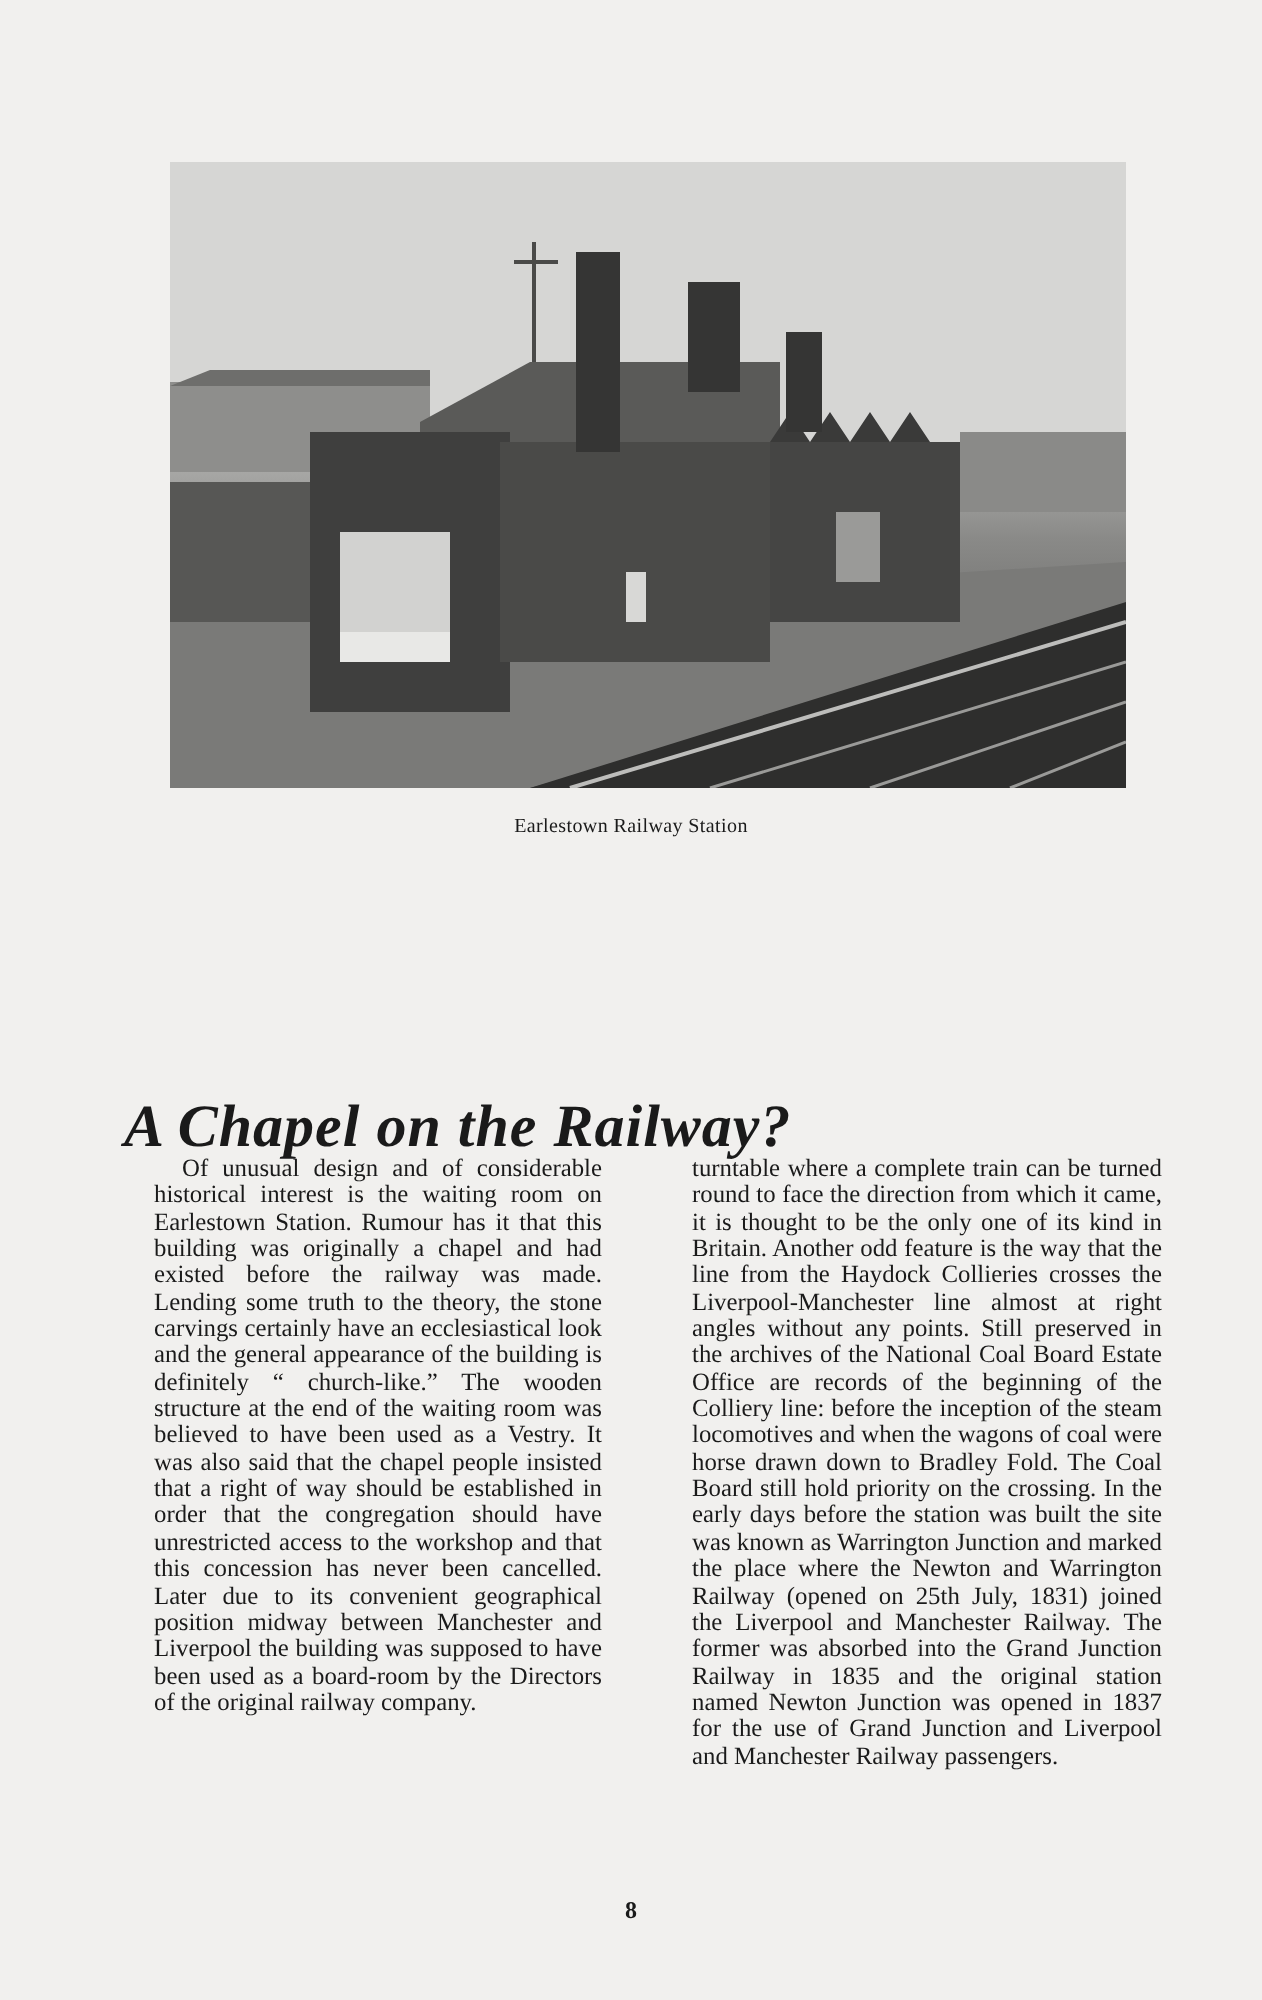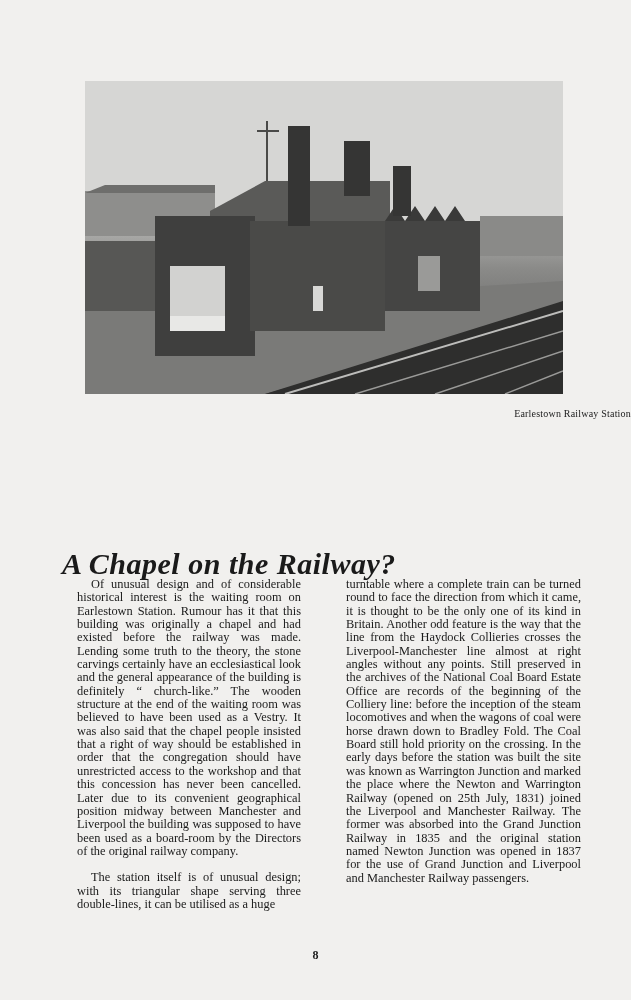--- a/index.html
+++ b/index.html
@@ -11,21 +11,21 @@
     position: relative;
   }
   .photo {
     position: absolute; left: 85px; top: 81px; width: 478px; height: 313px;
     background: linear-gradient(180deg, #d9d9d7 0%, #cfcfcd 35%, #8a8a88 60%, #4b4b4a 100%);
     overflow: hidden;
   }
   .photo svg { width: 100%; height: 100%; display: block; }
   .caption {
     position: absolute; left: 0; width: 631px; top: 408px;
-    text-align: right; font-size: 10px; letter-spacing: 0.2px;
+    text-align: center; font-size: 10px; letter-spacing: 0.2px;
   }
   .title {
     position: absolute; left: 62px; top: 523px;
     font-size: 30px; font-style: italic; font-weight: bold; letter-spacing: 0.5px;
     font-family: "Liberation Serif", "DejaVu Serif", serif;
     margin-top: 24px;
   }
   .col {
     position: absolute; top: 566px; width: 248px;
     font-size: 12.4px; line-height: 13.35px; text-align: justify;
@@ -80,20 +80,19 @@
     <rect x="0" y="160" width="70" height="70" fill="#575755"></rect>
   </svg>
 </div>
 
 <div class="caption">Earlestown Railway Station</div>
 
 <h1 class="title">A Chapel on the Railway?</h1>
 
 <div class="col left">
   <p>Of unusual design and of considerable historical interest is the waiting room on Earlestown Station. Rumour has it that this building was originally a chapel and had existed before the railway was made. Lending some truth to the theory, the stone carvings certainly have an ecclesiastical look and the general appearance of the building is definitely “ church-like.” The wooden structure at the end of the waiting room was believed to have been used as a Vestry. It was also said that the chapel people insisted that a right of way should be established in order that the congregation should have unrestricted access to the workshop and that this concession has never been cancelled. Later due to its convenient geographical position midway between Manchester and Liverpool the building was supposed to have been used as a board-room by the Directors of the original railway company.</p>
-  <p>The station itself is of unusual design; with its triangular shape serving three double-lines, it can be utilised as a huge</p>
 </div>
 
 <div class="col right">
   <p>turntable where a complete train can be turned round to face the direction from which it came, it is thought to be the only one of its kind in Britain. Another odd feature is the way that the line from the Haydock Collieries crosses the Liverpool-Manchester line almost at right angles without any points. Still preserved in the archives of the National Coal Board Estate Office are records of the beginning of the Colliery line: before the inception of the steam locomotives and when the wagons of coal were horse drawn down to Bradley Fold. The Coal Board still hold priority on the crossing. In the early days before the station was built the site was known as Warrington Junction and marked the place where the Newton and Warrington Railway (opened on 25th July, 1831) joined the Liverpool and Manchester Railway. The former was absorbed into the Grand Junction Railway in 1835 and the original station named Newton Junction was opened in 1837 for the use of Grand Junction and Liverpool and Manchester Railway passengers.</p>
 </div>
 
 <div class="pagenum">8</div>
 
 </body></html>

